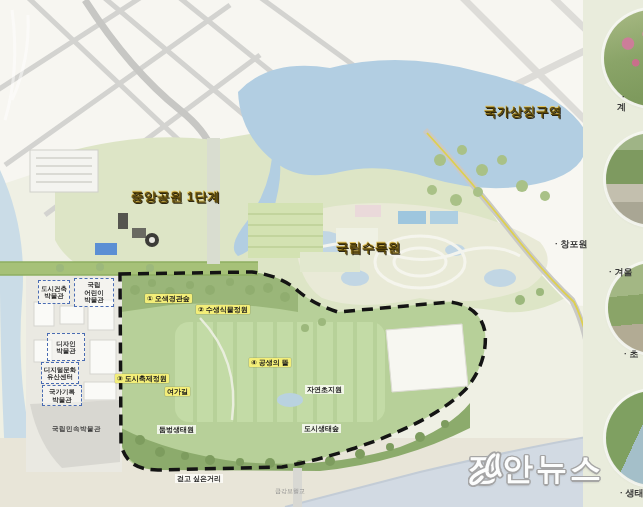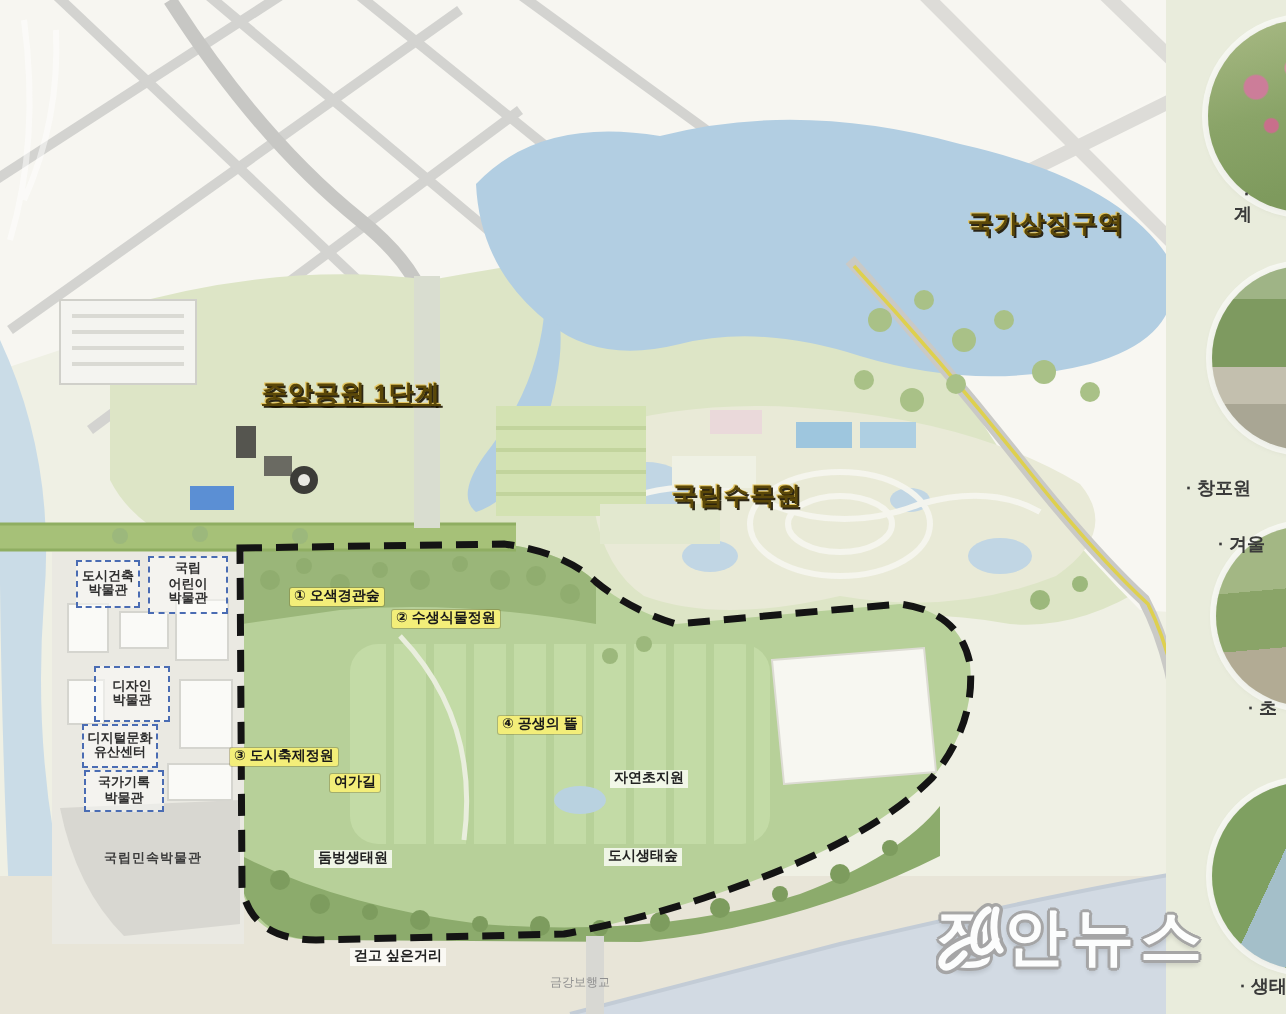--- a/index.html
+++ b/index.html
@@ -181,21 +181,21 @@
       <circle cx="322" cy="322" r="4"></circle>
         <circle cx="150" cy="268" r="4"></circle>
         <circle cx="60" cy="268" r="4"></circle>
       <circle cx="100" cy="267" r="4"></circle>
     </g>
 
     <path d="M120,274 L252,272 Q282,276 298,291 Q315,305 338,312 L450,302 Q480,306 485,332 Q488,362 466,389 Q432,423 352,449 Q315,461 282,467 L158,470 Q126,470 121,444 Z" fill="none" stroke="#141414" stroke-width="3.5" stroke-dasharray="11,7"></path>
   </svg>
 
   <div class="region-label" style="left:440px;top:104px;margin-left:44px;">국가상징구역</div>
-  <div class="region-label" style="left:131px;top:189px;text-decoration:underline;">중앙공원 1단계</div>
+  <div class="region-label" style="left:131px;top:189px;">중앙공원 1단계</div>
   <div class="region-label" style="left:336px;top:240px;">국립수목원</div>
 
   <div class="zone-chip" style="left:145px;top:294px;">① 오색경관숲</div>
   <div class="zone-chip" style="left:196px;top:305px;">② 수생식물정원</div>
   <div class="zone-chip" style="left:249px;top:358px;">④ 공생의 뜰</div>
   <div class="zone-chip" style="left:115px;top:374px;">③ 도시축제정원</div>
   <div class="zone-chip" style="left:165px;top:387px;">여가길</div>
 
   <div class="place-chip" style="left:157px;top:425px;">둠벙생태원</div>
   <div class="place-chip" style="left:302px;top:424px;">도시생태숲</div>
@@ -238,21 +238,21 @@
                   linear-gradient(165deg,#a9ba85 0%,#8aa468 45%,#7e9a5d 80%);"></div>
   <div class="thumb" style="left:606px;top:133px;width:92px;height:92px;
        background:linear-gradient(180deg,#9fb486 0 18%, #7e9a60 18% 55%, #c3bfae 55% 75%, #a9a694 75%);"></div>
   <div class="thumb" style="left:608px;top:263px;width:90px;height:90px;
        background:linear-gradient(175deg,#a3b784 0 35%, #8aa468 35% 65%, #b2ab94 65%);"></div>
   <div class="thumb" style="left:606px;top:391px;width:94px;height:94px;
        background:linear-gradient(115deg,#7fa061 0 38%, #a4bfc9 38% 58%, #76975a 58% 100%);"></div>
 
   <div class="thumb-caption" style="left:622px;top:92px;">·</div>
   <div class="thumb-caption" style="left:617px;top:101px;">계</div>
-  <div class="thumb-caption" style="left:593px;top:238px;">· 창포원</div>
+  <div class="thumb-caption" style="left:555px;top:238px;">· 창포원</div>
   <div class="thumb-caption" style="left:609px;top:266px;">· 겨울</div>
   <div class="thumb-caption" style="left:624px;top:348px;">· 초</div>
   <div class="thumb-caption" style="left:620px;top:487px;">· 생태</div>
 
   <div class="wm">
     <svg width="44" height="42" viewBox="0 0 44 42">
       <g fill="none" stroke-linecap="round">
         <path d="M14,30 c-6,7 -10,8 -11,5 c-1,-4 6,-9 14,-12 M26,8 c-4,2 -8,10 -7,17 c1,6 7,5 11,-2 M30,8 c-2,8 -1,16 2,20" stroke="#a3a3a3" stroke-width="7"></path>
         <path d="M14,30 c-6,7 -10,8 -11,5 c-1,-4 6,-9 14,-12 M26,8 c-4,2 -8,10 -7,17 c1,6 7,5 11,-2 M30,8 c-2,8 -1,16 2,20" stroke="#ffffff" stroke-width="3.5"></path>
       </g>

